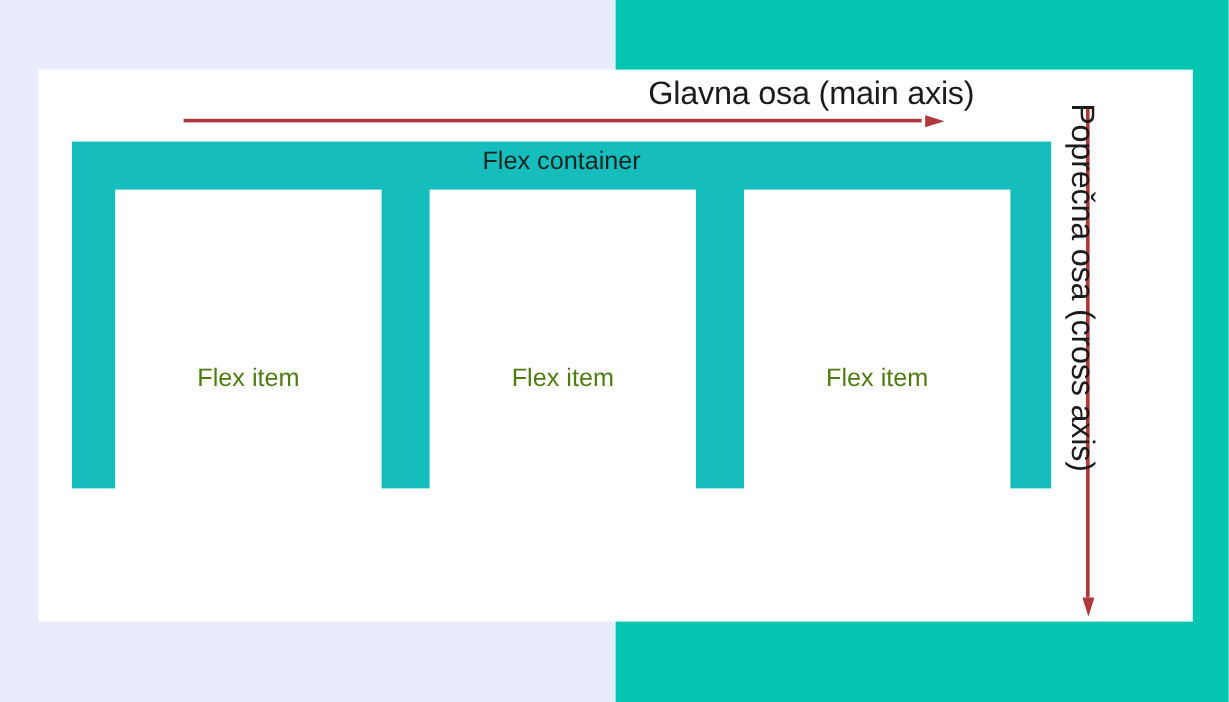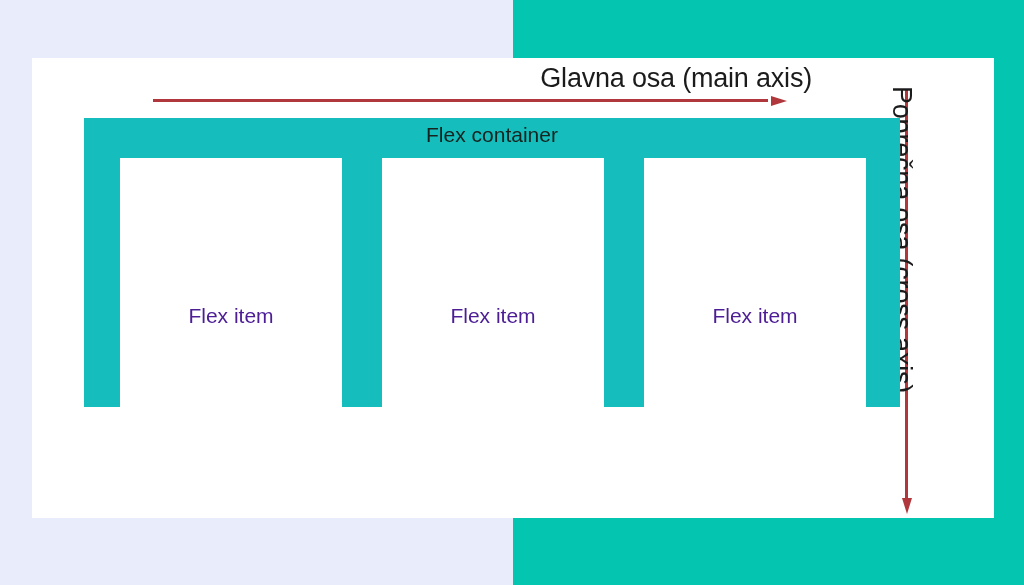--- a/index.html
+++ b/index.html
@@ -136,21 +136,20 @@
   }
 
   
   .flex-container {
     position: absolute;
     left: 28px;   
     top: 60px;    
     width: 816px;
     height: 289px;
     background: #15BDBC;
-    margin-left: 24px;
   }
 
   .flex-container-label {
     position: absolute;
     left: 0;
     top: 5px;
     width: 816px;
     text-align: center;
     font-size: 21px;
     font-weight: 400;
@@ -169,21 +168,21 @@
     align-items: center;
     justify-content: center;
   }
   .flex-item.i1 { left: 36px; }   
   .flex-item.i2 { left: 298px; }  
   .flex-item.i3 { left: 560px; }  
 
   .flex-item-label {
     font-size: 21px;
     font-weight: 400;
-    color: #4c1d95;
+    color: #4d7c0f;
     white-space: nowrap;
   }
 </style>
 </head>
 <body>
 
 <div id="stage">
 
   <div class="bg-left"></div>
   <div class="bg-right"></div>

